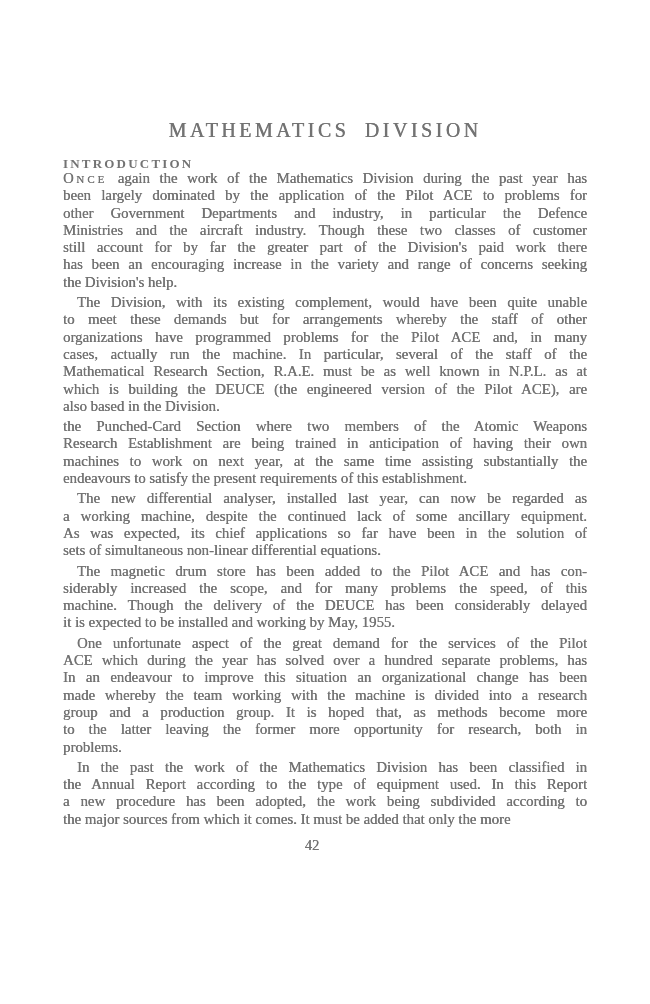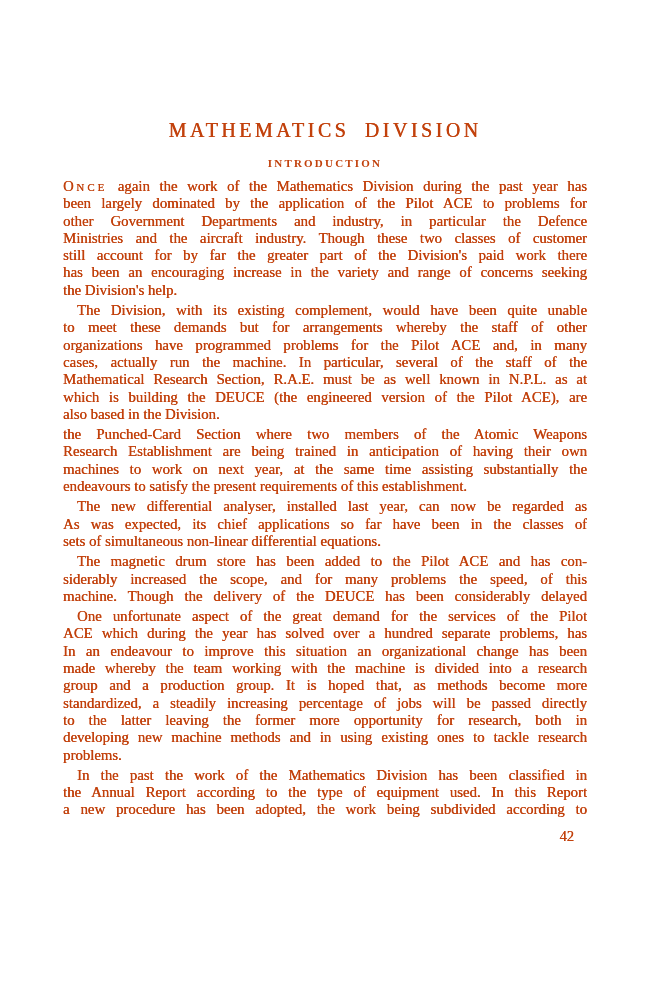--- a/index.html
+++ b/index.html
@@ -7,49 +7,48 @@
     padding: 0;
     background: #ffffff;
   }
   .page {
     position: relative;
     width: 650px;
     height: 1004px;
     background: #ffffff;
     overflow: hidden;
     font-family: "Liberation Serif", serif;
-    color: #c2410c;
+    color: #737373;
   }
   .content {
     position: absolute;
     left: 63px;
     top: 0;
     width: 524px;
   }
   .doc-title {
     margin-top: 119px;
     text-align: center;
     font-size: 20px;
     line-height: 22px;
     letter-spacing: 3.5px;
     word-spacing: 7px;
     font-weight: normal;
     text-shadow: 0.45px 0 0 currentColor;
     white-space: nowrap;
   }
   .section-heading {
     margin-top: 16px;
-    text-align: center;
-    font-size: 11px;
+    font-size: 13px;
     line-height: 13px;
     font-weight: bold;
     letter-spacing: 2.2px;
   }
   .body-text {
-    margin-top: 8px;
+    margin-top: 0;
     font-size: 14.8px;
     text-shadow: 0.3px 0 0 currentColor;
   }
   .para {
     margin: 0 0 3px 0;
     padding: 0;
   }
   .line {
     line-height: 17.3px;
     height: 17.3px;
@@ -67,21 +66,21 @@
   .lead-cap {
     letter-spacing: 2.5px;
   }
   .lead-sc {
     font-size: 11px;
     letter-spacing: 3px;
     margin-right: 1px;
   }
   .page-number {
     margin-top: 9px;
-    text-align: right;
+    text-align: center;
     font-size: 14.5px;
     text-shadow: 0.3px 0 0 currentColor;
     
     transform: translateX(-13px);
   }
 </style>
 </head>
 <body>
 
 <div class="page">
@@ -108,40 +107,41 @@
           <div class="line last">also based in the Division.</div>
         </div>
         <div class="para">
           <div class="line">the Punched-Card Section where two members of the Atomic Weapons</div>
           <div class="line">Research Establishment are being trained in anticipation of having their own</div>
           <div class="line">machines to work on next year, at the same time assisting substantially the</div>
           <div class="line last">endeavours to satisfy the present requirements of this establishment.</div>
         </div>
         <div class="para">
           <div class="line indent-first">The new differential analyser, installed last year, can now be regarded as</div>
-          <div class="line">As was expected, its chief applications so far have been in the classes of</div>
+          <div class="line">a working machine, despite the continued lack of some ancillary equipment.</div>
+          <div class="line">As was expected, its chief applications so far have been in the solution of</div>
           <div class="line last">sets of simultaneous non-linear differential equations.</div>
         </div>
         <div class="para">
           <div class="line indent-first">The magnetic drum store has been added to the Pilot ACE and has con-</div>
           <div class="line">siderably increased the scope, and for many problems the speed, of this</div>
           <div class="line">machine. Though the delivery of the DEUCE has been considerably delayed</div>
+          <div class="line last">it is expected to be installed and working by May, 1955.</div>
         </div>
         <div class="para">
           <div class="line indent-first">One unfortunate aspect of the great demand for the services of the Pilot</div>
           <div class="line">ACE which during the year has solved over a hundred separate problems, has</div>
           <div class="line">In an endeavour to improve this situation an organizational change has been</div>
           <div class="line">made whereby the team working with the machine is divided into a research</div>
           <div class="line">group and a production group. It is hoped that, as methods become more</div>
-          <div class="line">standardized, a steadily increasing percentage of jobs will be passed directly</div>
           <div class="line">to the latter leaving the former more opportunity for research, both in</div>
-          <div class="line">developing new machine methods and in using existing ones to tackle research</div>
           <div class="line last">problems.</div>
         </div>
         <div class="para">
           <div class="line indent-first">In the past the work of the Mathematics Division has been classified in</div>
           <div class="line">the Annual Report according to the type of equipment used. In this Report</div>
           <div class="line">a new procedure has been adopted, the work being subdivided according to</div>
+          <div class="line last">the major sources from which it comes. It must be added that only the more</div>
         </div>
       </div>
     <div class="page-number">42</div>
   </div>
 </div>
 
 </body></html>

